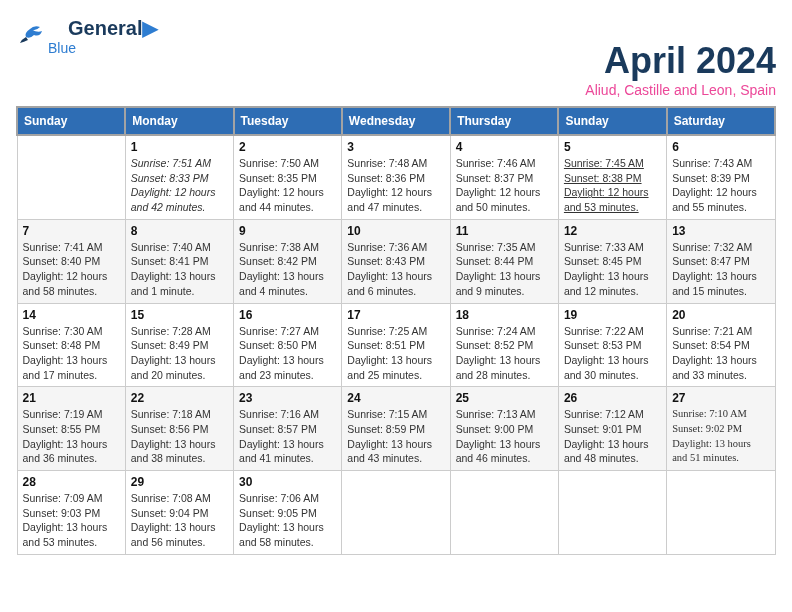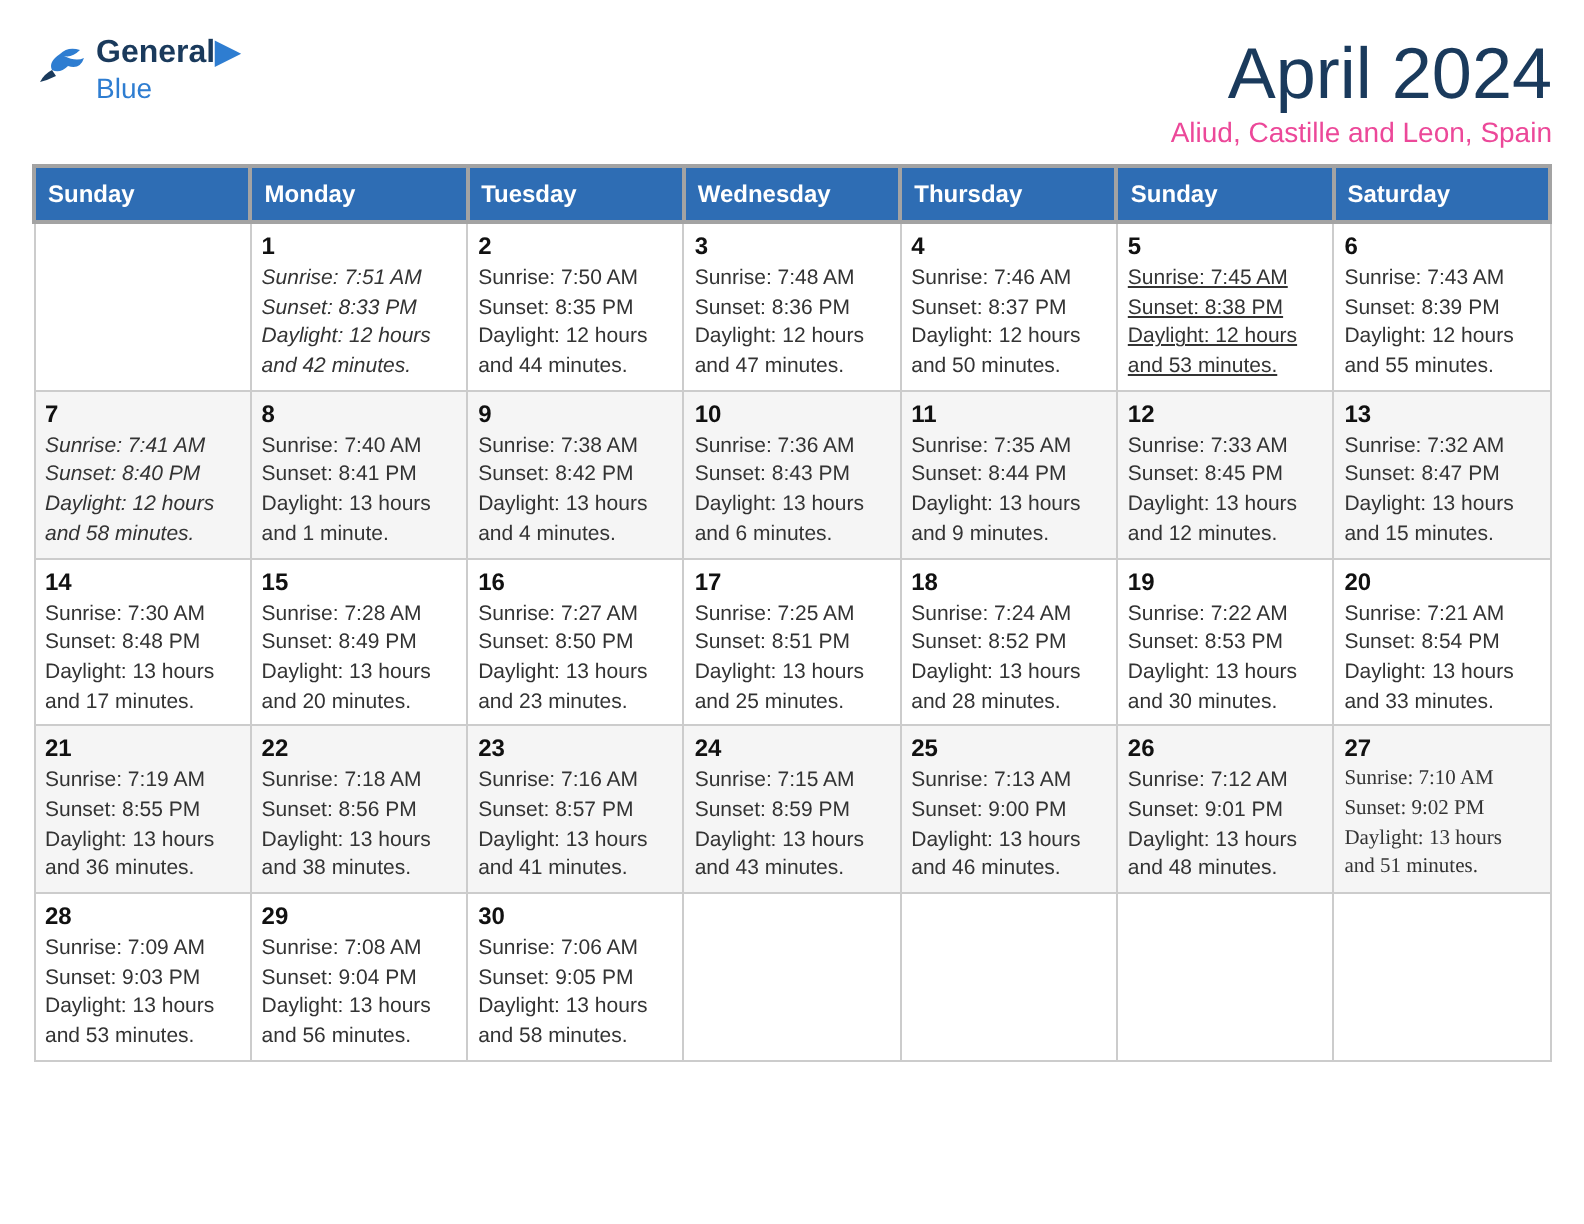--- a/index.html
+++ b/index.html
@@ -23,22 +23,23 @@
     }
     .logo-bird {
       width: 28px;
       height: 22px;
     }
     .title-block {
       text-align: right;
     }
     .cal-title {
       font-size: 36px;
-      font-weight: normal;
+      font-weight: bold;
       color: #1a3a5c;
+      margin-top: 24px;
     }
     .cal-subtitle {
       font-size: 14px;
       color: #ec4899;
     }
     .calendar {
       width: 100%;
       border-collapse: collapse;
       font-size: 11px;
     }
@@ -84,21 +85,21 @@
 </head>
 <body>
 
 <div class="header-row">
   <div class="logo">
     <svg class="logo-bird" viewBox="0 0 28 22" xmlns="http://www.w3.org/2000/svg">
       <path d="M14 4 Q18 0 24 2 Q20 6 16 5 Q22 8 26 6 Q24 12 18 10 Q14 14 10 12 Q8 8 14 4Z" fill="#2e7dd1"></path>
       <path d="M10 12 Q6 14 4 18 Q8 17 12 15Z" fill="#1a3a5c"></path>
     </svg>
     <div>
-      <div style="font-size:16px;font-weight:bold;color:#1a3a5c;">General<span style="color:#2e7dd1;">▶</span></div>
+      <div style="font-size:20px;font-weight:bold;color:#1a3a5c;margin-left:20px;">General<span style="color:#2e7dd1;">▶</span></div>
       <div style="font-size:14px;font-weight:normal;color:#2e7dd1;">Blue</div>
     </div>
   </div>
   <div class="title-block">
     <div class="cal-title">April 2024</div>
     <div class="cal-subtitle">Aliud, Castille and Leon, Spain</div>
   </div>
 </div>
 
 <table class="calendar">
@@ -155,21 +156,21 @@
           <span class="day-num">6</span>
           <div class="day-info" style="white-space: pre-line;">Sunrise: 7:43 AM
 Sunset: 8:39 PM
 Daylight: 12 hours
 and 55 minutes.</div>
         </td>
       </tr>
       <tr class="row-even">
         <td>
           <span class="day-num">7</span>
-          <div class="day-info" style="white-space: pre-line; font-style: italic;">Sunrise: 7:41 AM
+          <div class="day-info" style="white-space: pre-line;">Sunrise: 7:41 AM
 Sunset: 8:40 PM
 Daylight: 12 hours
 and 58 minutes.</div>
         </td>
         <td>
           <span class="day-num">8</span>
           <div class="day-info" style="white-space: pre-line;">Sunrise: 7:40 AM
 Sunset: 8:41 PM
 Daylight: 13 hours
 and 1 minute.</div>

